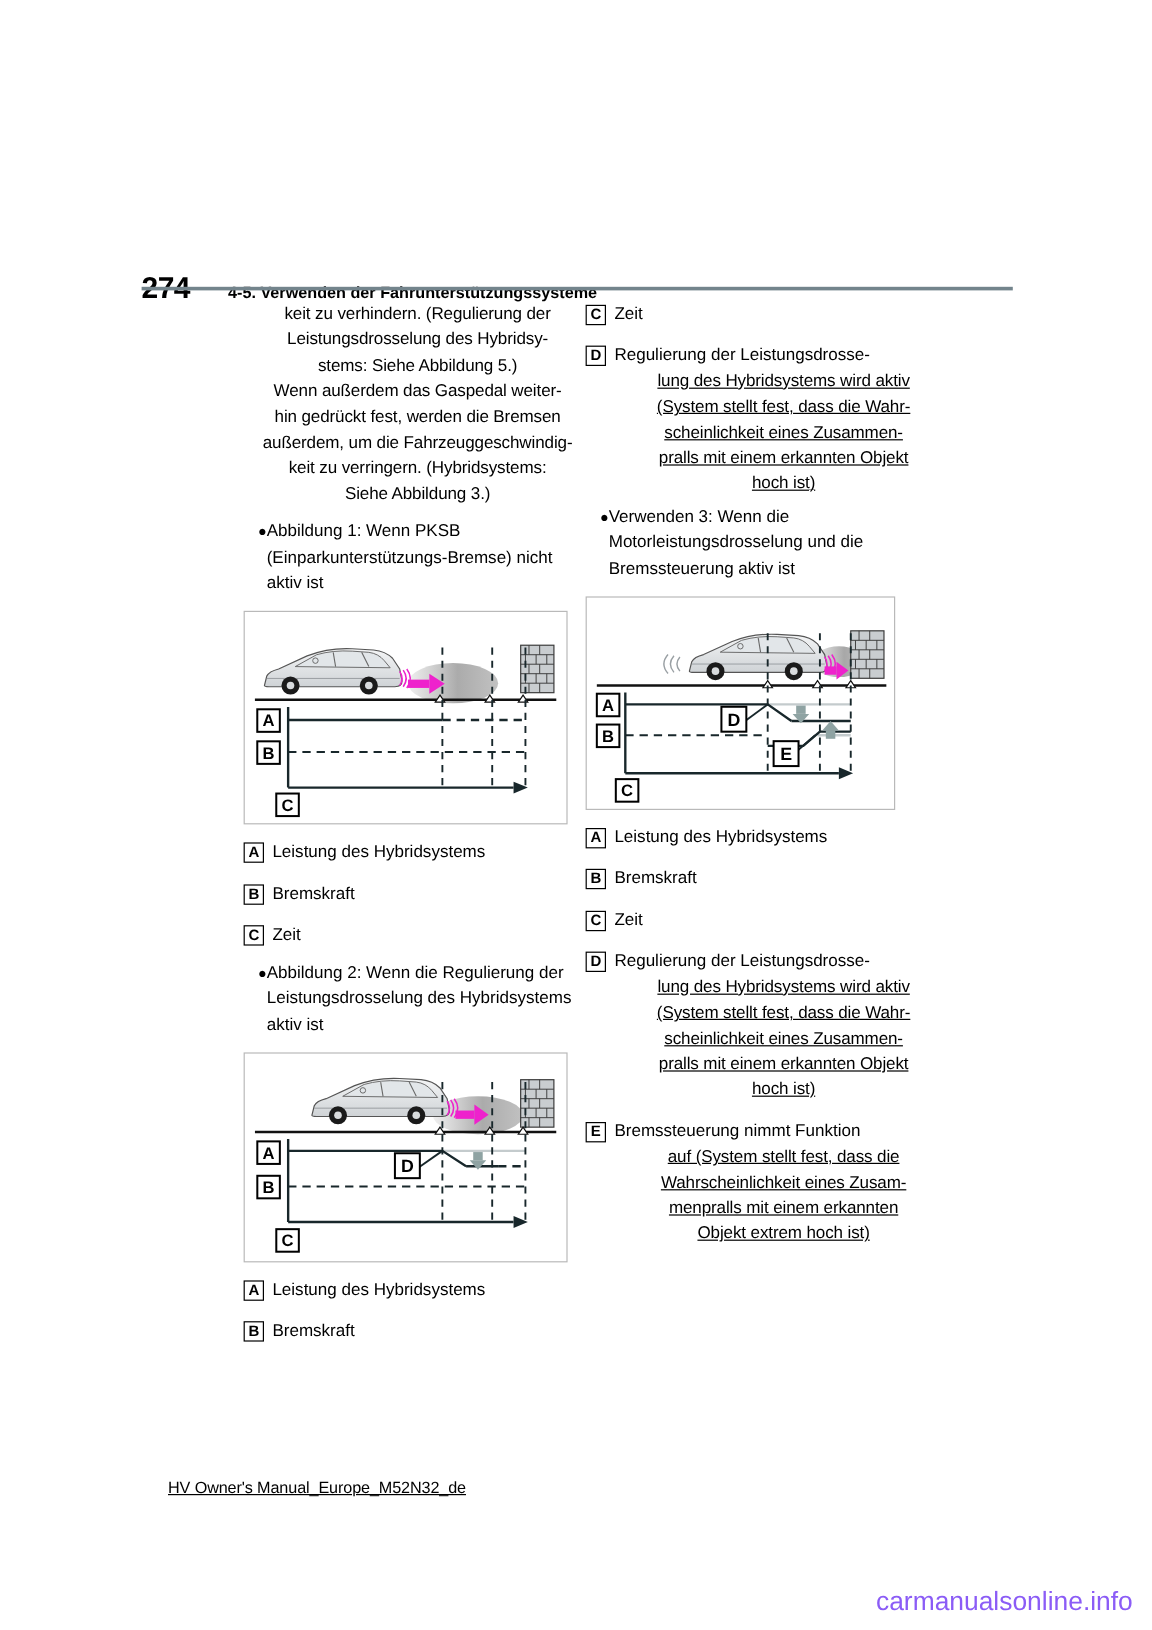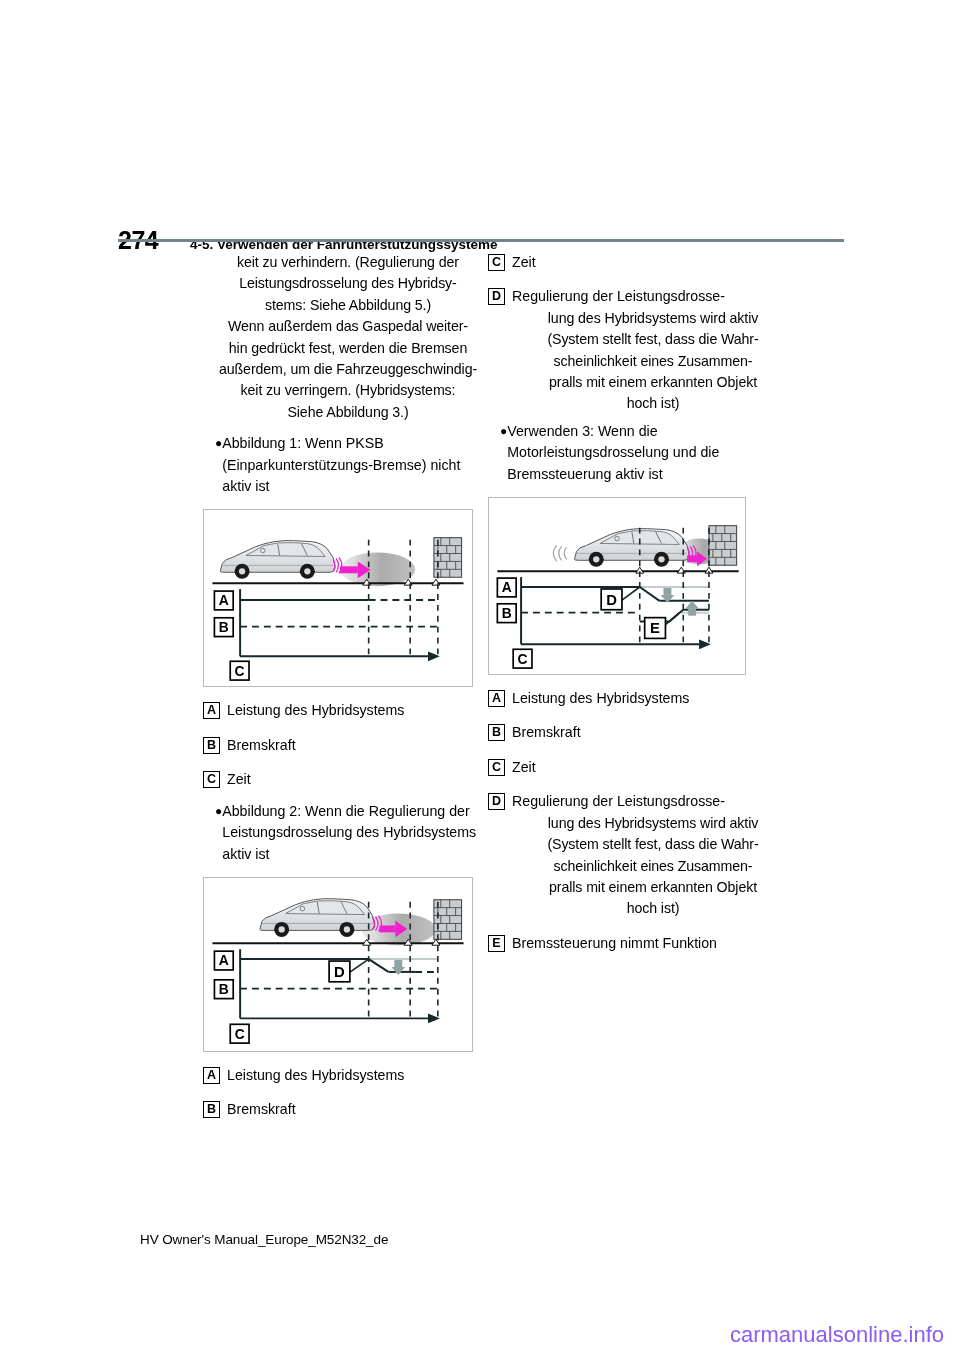--- a/index.html
+++ b/index.html
@@ -95,38 +95,39 @@
     width: 17px; height: 17px;
     border: 1.6px solid #000;
     font-size: 12.5px;
     font-weight: bold;
     line-height: 14px;
     text-align: center;
     margin-right: 7px;
     margin-top: 2px;
   }
   .legend-text { flex: 1 1 auto; }
-  .legend-cont { margin-left: 40px; }
+  .legend-cont { margin-left: 40px; text-decoration: underline; }
 
   
   .figure {
     border: 1.3px solid #b9b9b9;
     background: #fff;
     margin-top: 12px;
     position: relative;
   }
   .fig-inner { position: relative; width:100%; height:100%; }
   .fig-svg { display:block; width:100%; height:100%; }
 
   
   #page-footer-left {
     position: absolute;
     left: 140px; top: 1232px;
     font-size: 13.5px;
     letter-spacing: -0.1px;
+    text-decoration: underline;
   }
   #watermark {
     position: absolute;
     right: 16px; top: 1322px;
     font-size: 22px;
     color: #8b5cf6;
     letter-spacing: 0px;
   }
 </style>
 </head>
@@ -584,19 +585,25 @@
         <span>(System stellt fest, dass die Wahr-</span><br>
         <span>scheinlichkeit eines Zusammen-</span><br>
         <span>pralls mit einem erkannten Objekt</span><br>
         <span>hoch ist)</span>
       </div>
 
       <div class="legend-row">
         <span class="letter-box">E</span>
         <span class="legend-text">Bremssteuerung nimmt Funktion</span>
       </div>
+      <div class="para legend-cont">
+        <span>auf (System stellt fest, dass die</span><br>
+        <span>Wahrscheinlichkeit eines Zusam-</span><br>
+        <span>menpralls mit einem erkannten</span><br>
+        <span>Objekt extrem hoch ist)</span>
+      </div>
     </div>
 
   </div>
 </div>
 
 <div id="page-footer-left">HV Owner's Manual_Europe_M52N32_de</div>
 <div id="watermark">carmanualsonline.info</div>
 
 </body></html>

